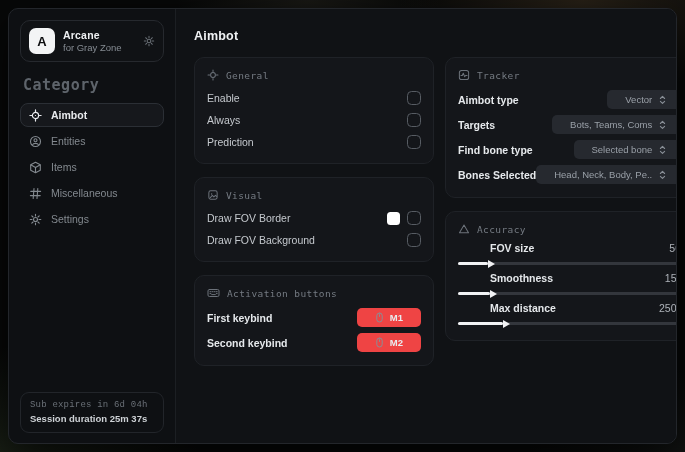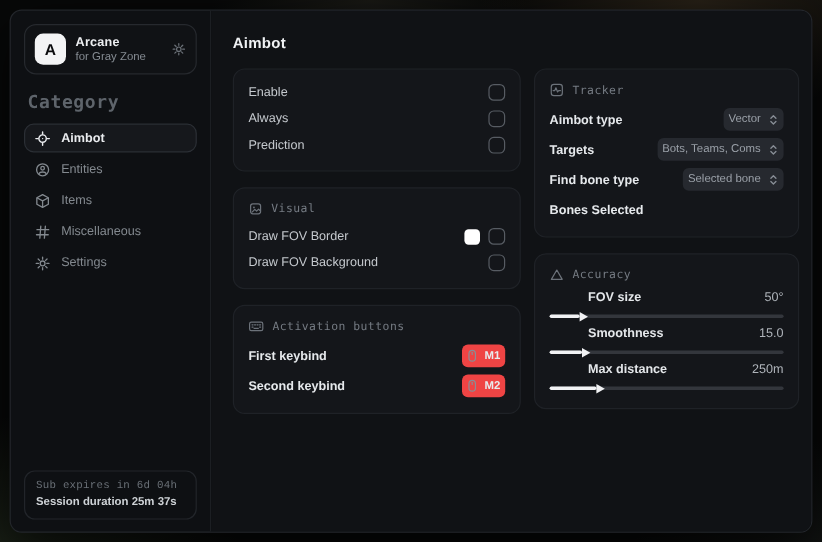--- a/index.html
+++ b/index.html
@@ -54,21 +54,21 @@
   .card-head .cicon{ display:flex; color:#6c727a; }
   .row{ height:22px; display:flex; align-items:center; justify-content:space-between; }
   .rl{ font-size:10.5px; color:#c5c9ce; white-space:nowrap; }
   .rl.bright{ color:#e6e9ec; font-weight:600; }
   .rend{ display:flex; align-items:center; gap:7px; }
   .checkbox{ width:14px; height:14px; border:1.5px solid #575c63; border-radius:4.5px;
     background:transparent; cursor:pointer; }
   .swatch{ width:13px; height:13px; border-radius:3.5px; cursor:pointer; }
   .pill{ height:19px; border:0; border-radius:5px; background:#26292f; color:#9aa0a8;
     font-size:9.5px; font-family:"Liberation Sans", sans-serif;
-    display:flex; align-items:center; gap:6px; padding:0 4px; cursor:pointer; max-width:150px; }
+    display:flex; align-items:center; gap:6px; padding:0 18px; cursor:pointer; max-width:150px; }
   .pill .pv{ white-space:nowrap; overflow:hidden; text-overflow:ellipsis; }
   .pill .uicon{ display:flex; color:#8archive; color:#888e96; flex:0 0 auto; }
   .pill.key{ background:#ef4444; color:#e8ebee; font-weight:600; }
   .trow{ height:25px; display:flex; align-items:center; justify-content:space-between; }
   
   .slider{ margin-top:7px; }
   .srow{ display:flex; align-items:center; justify-content:space-between; }
   .sl{ font-size:10.5px; font-weight:600; color:#e4e7ea;padding-left:32px; }
   .sv{ font-size:10.5px; color:#aeb3b9; }
   .track{ position:relative; height:3px; background:#33363c; border-radius:2px; margin:8px 0 5px; cursor:pointer; }
@@ -159,20 +159,29 @@
   </aside>
 
   <main class="main">
     <div class="page-title">Aimbot</div>
 
     <div class="cols">
 
       <div class="col-left">
 
         <section class="card">
+          <div class="card-head">
+            <span class="cicon">
+              <svg width="12" height="12" viewBox="0 0 13 13" fill="none" stroke="currentColor" stroke-width="1.1" stroke-linecap="round">
+                <circle cx="6.5" cy="6.5" r="2.6"></circle>
+                <path d="M6.5 1.1v1.7M6.5 10.2v1.7M1.1 6.5h1.7M10.2 6.5h1.7"></path>
+              </svg>
+            </span>
+            <span>General</span>
+          </div>
           <div class="row">
             <span class="rl">Enable</span>
             <span class="checkbox"></span>
           </div>
           <div class="row">
             <span class="rl">Always</span>
             <span class="checkbox"></span>
           </div>
           <div class="row">
             <span class="rl">Prediction</span>
@@ -282,20 +291,28 @@
               <span class="pv">Selected bone</span>
               <span class="uicon">
                 <svg width="9" height="10" viewBox="0 0 9 10" fill="none" stroke="currentColor" stroke-width="1.1" stroke-linecap="round" stroke-linejoin="round">
                   <path d="M2.4 3.5 4.5 1.4l2.1 2.1M2.4 6.3 4.5 8.4l2.1-2.1"></path>
                 </svg>
               </span>
             </button>
           </div>
           <div class="trow">
             <span class="rl bright">Bones Selected</span>
+            <button class="pill">
+              <span class="pv">Head, Neck, Body, Pe..</span>
+              <span class="uicon">
+                <svg width="9" height="10" viewBox="0 0 9 10" fill="none" stroke="currentColor" stroke-width="1.1" stroke-linecap="round" stroke-linejoin="round">
+                  <path d="M2.4 3.5 4.5 1.4l2.1 2.1M2.4 6.3 4.5 8.4l2.1-2.1"></path>
+                </svg>
+              </span>
+            </button>
           </div>
         </section>
 
         <section class="card">
           <div class="card-head">
             <span class="cicon">
               <svg width="12" height="12" viewBox="0 0 13 13" fill="none" stroke="currentColor" stroke-width="1.1" stroke-linejoin="round">
                 <path d="M6.5 2.2 11.4 10.6H1.6Z"></path>
               </svg>
             </span>

